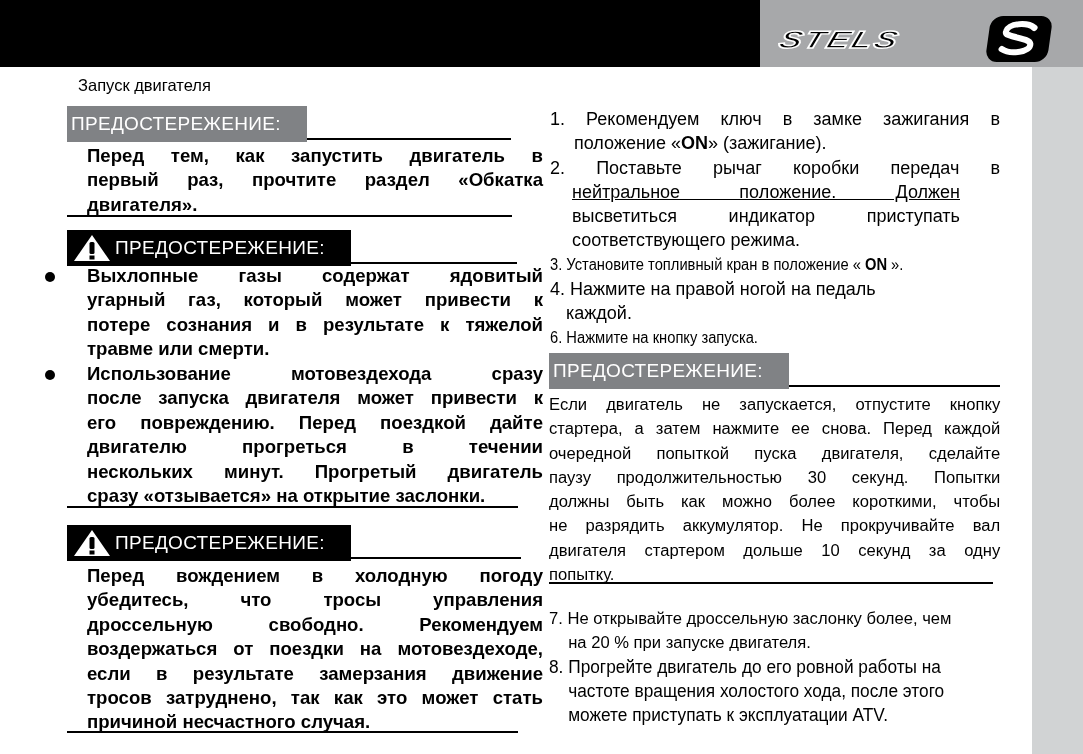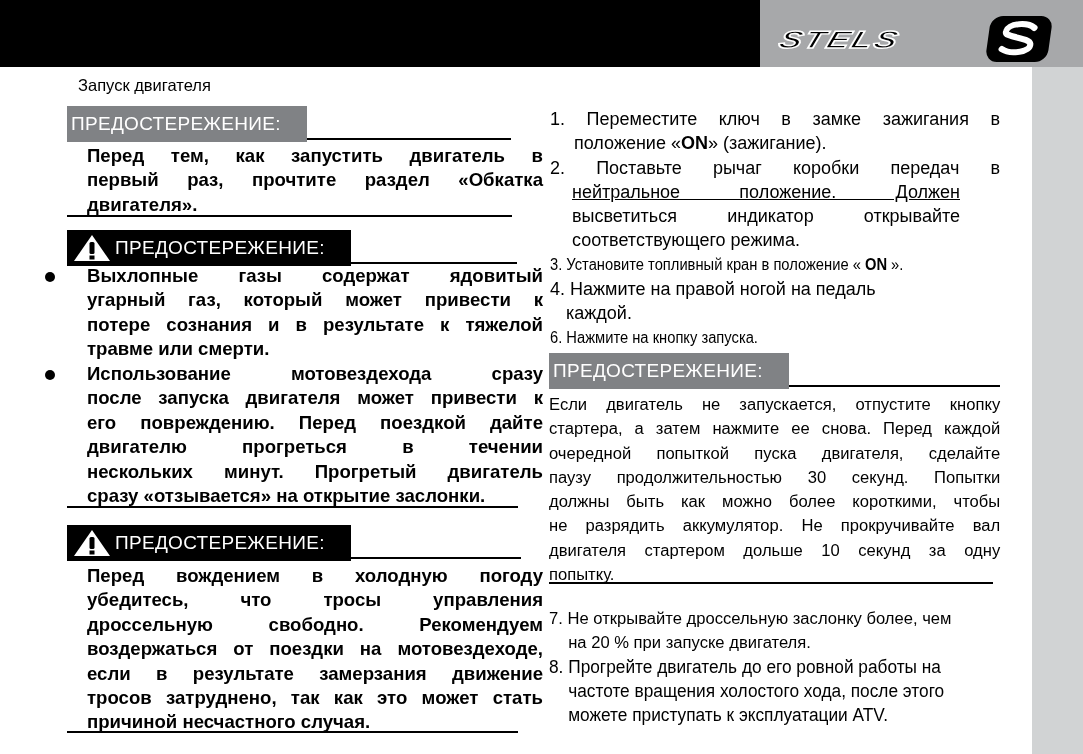--- a/index.html
+++ b/index.html
@@ -125,27 +125,27 @@
   <span class="ln">дроссельную свободно. Рекомендуем</span>
   <span class="ln">воздержаться от поездки на мотовездеходе,</span>
   <span class="ln">если в результате замерзания движение</span>
   <span class="ln">тросов затруднено, так как это может стать</span>
   <span class="ln last">причиной несчастного случая.</span>
 </div>
 <div class="hr" style="left:67px; top:731px; width:451px;"></div>
 
 <div class="rcol" style="left:550px; top:107px; width:450px;">
   <div>
-    <span class="ln j"><span>1.</span> <span>Переместите ключ  в  замке зажигания в</span></span>
+    <span class="ln j"><span>1.</span> <span>Рекомендуем ключ  в  замке зажигания в</span></span>
     <span class="ln" style="padding-left:24px;">положение «<b>ON</b>» (зажигание).</span>
   </div>
   <div>
     <span class="ln j"><span>2.</span> <span>Поставьте рычаг коробки передач в</span></span>
     <span class="ln" style="padding-left:22px; width:388px; text-align:justify; text-align-last:justify;text-decoration:underline;">нейтральное положение. Должен</span>
-    <span class="ln" style="padding-left:22px; width:388px; text-align:justify; text-align-last:justify;">высветиться индикатор открывайте</span>
+    <span class="ln" style="padding-left:22px; width:388px; text-align:justify; text-align-last:justify;">высветиться индикатор приступать</span>
     <span class="ln" style="padding-left:22px;">соответствующего режима.</span>
   </div>
   <div>
     <span class="cond"><span>3.</span> Установите топливный кран  в положение « <b>ON</b> ».</span>
   </div>
   <div>
     <span class="ln"><span>4.</span> <span>Нажмите  на  правой ногой на педаль</span></span>
     <span class="ln" style="padding-left:16px;">каждой.</span>
   </div>
   <div>

